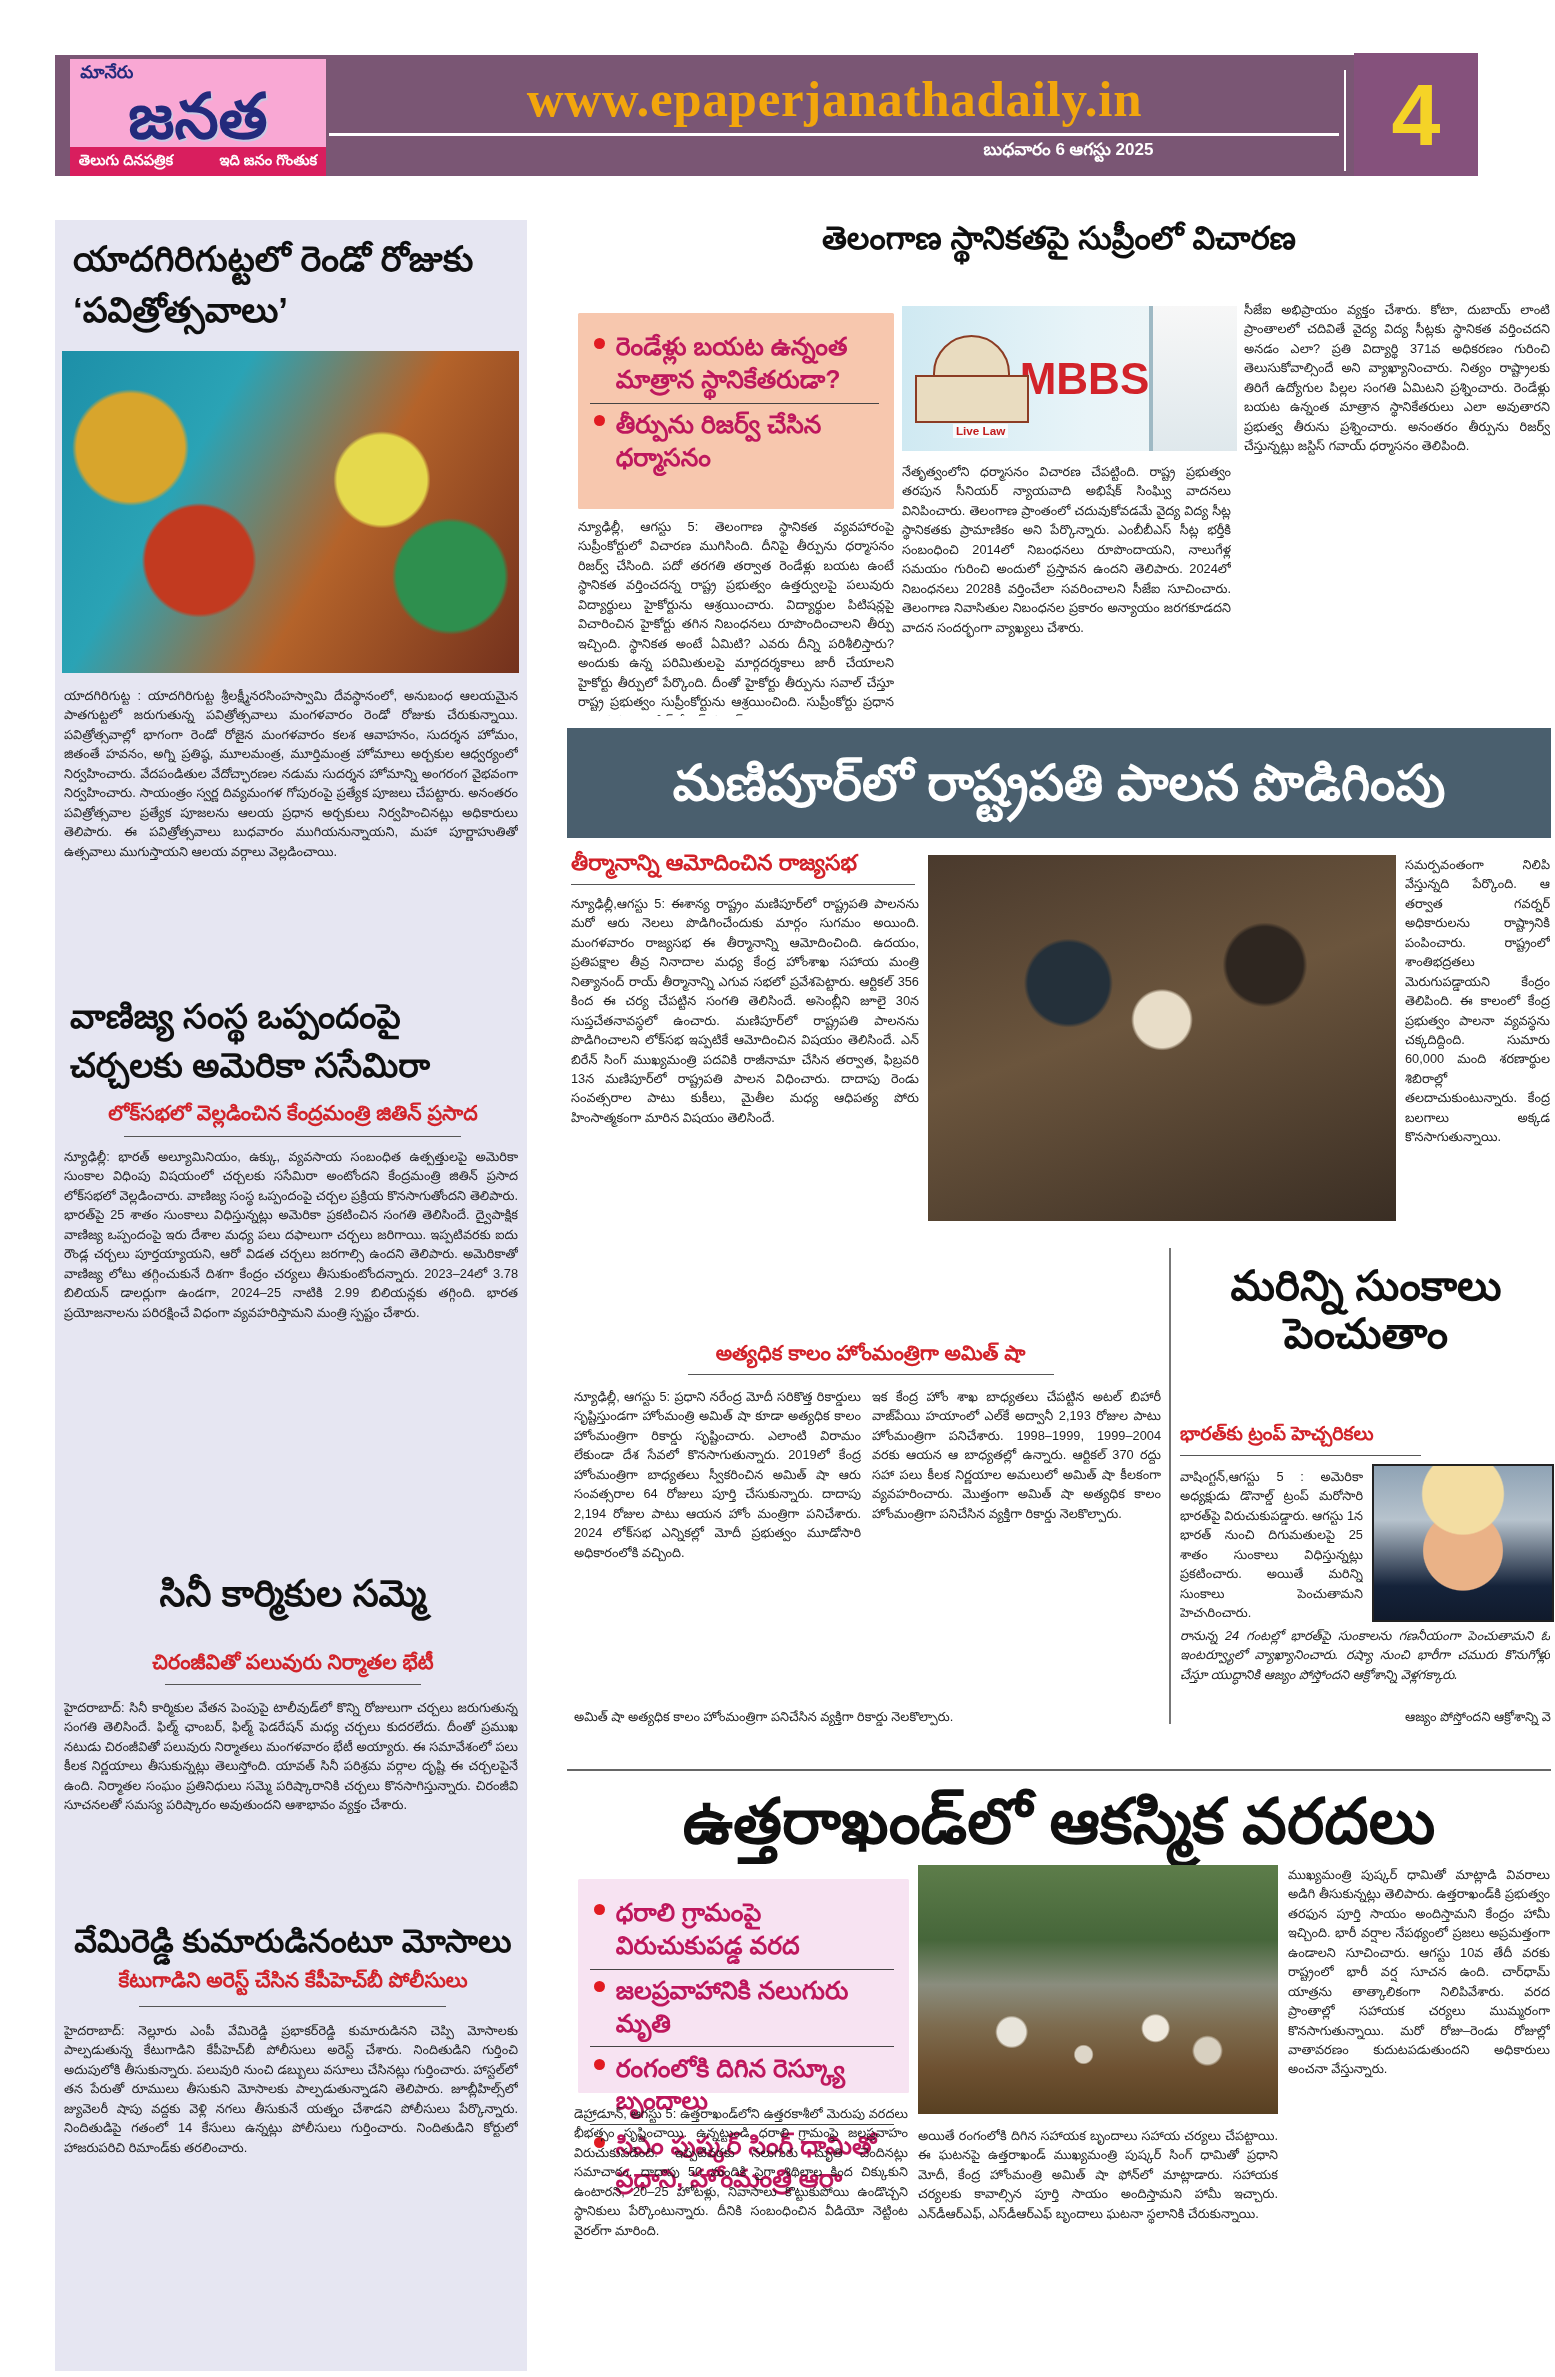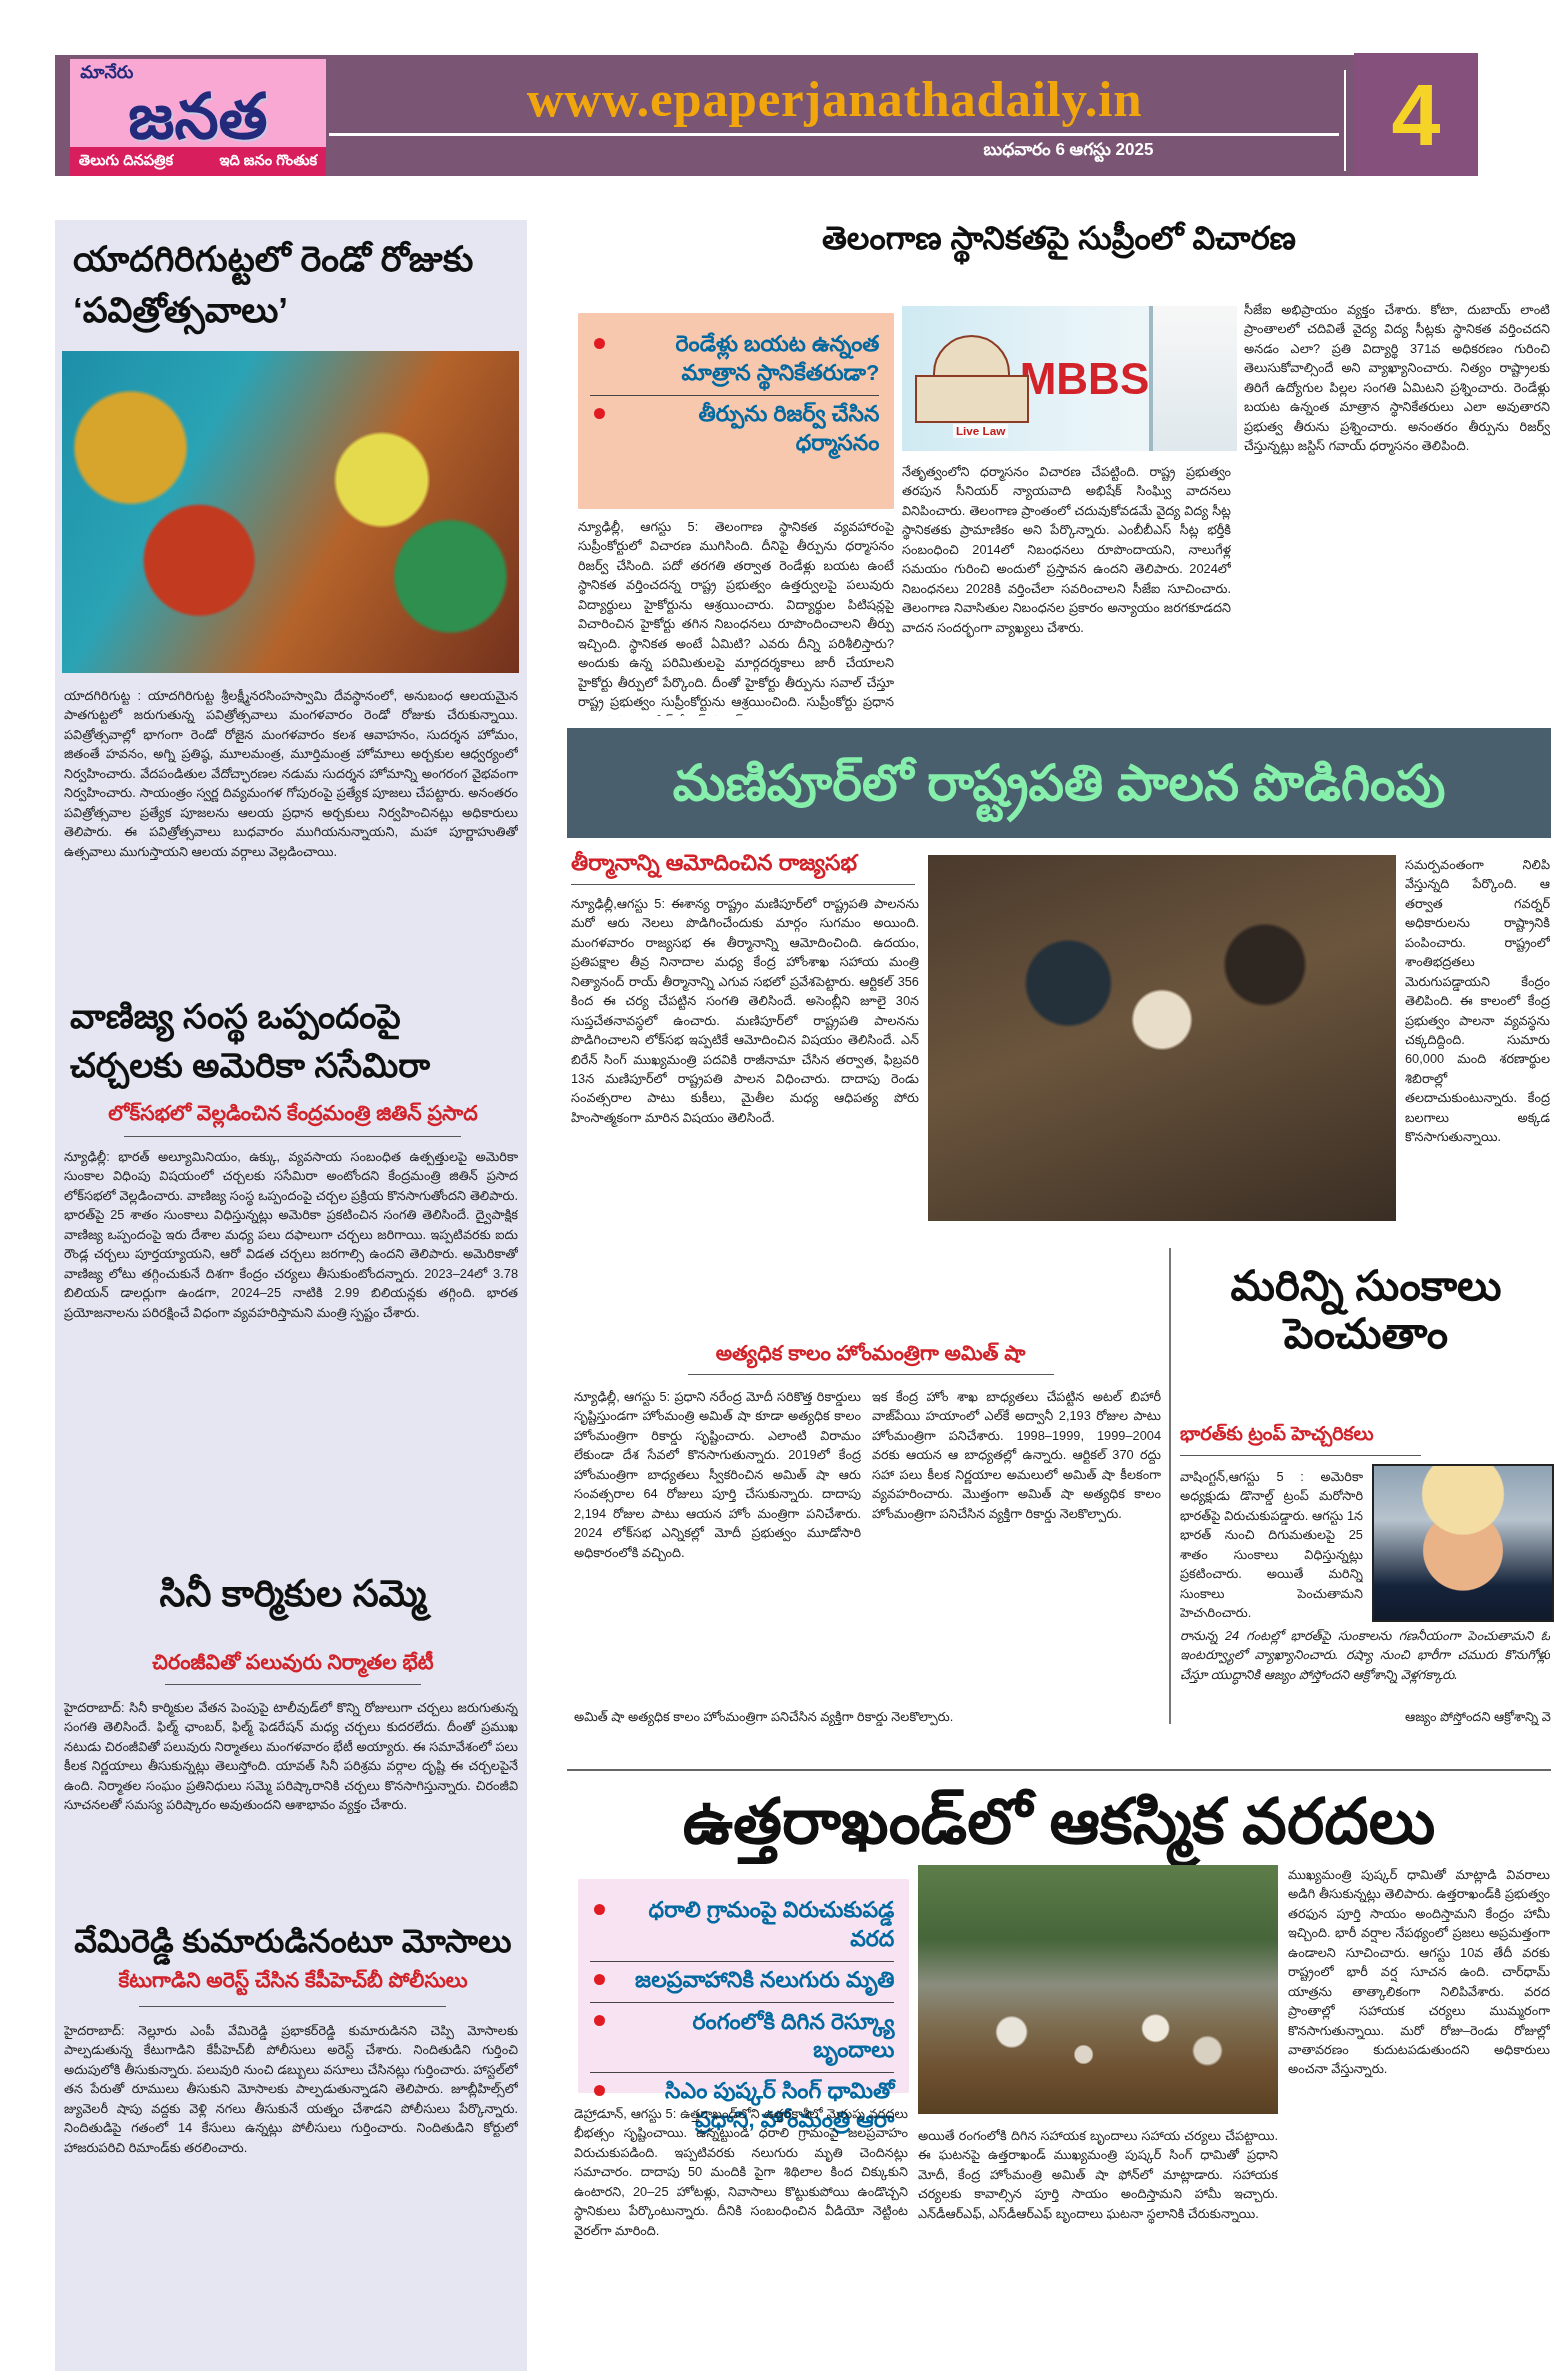--- a/index.html
+++ b/index.html
@@ -20,26 +20,26 @@
   .hdr-vline{background:#ffffff;width:2.2px;}
   .page-num-box{background:#85517c;display:flex;align-items:center;justify-content:center;}
   .page-num{color:#f5d327;font-size:88px;font-weight:bold;}
   
   .h-black{font-weight:bold;color:#101010;}
   .sub-red{color:#d2232a;font-weight:bold;text-align:center;}
   .rule{border-bottom:1.5px solid #555;}
   .left-col-bg{background:#e6e6f2;}
   .body-txt{font-size:12.8px;line-height:1.52;text-align:justify;color:#1c1c1c;overflow:hidden;}
   .banner{background:#4a5f6e;display:flex;align-items:center;justify-content:center;}
-  .banner-txt{color:#86efac;font-weight:bold;font-size:50px;text-align:center;line-height:1.1;}
+  .banner-txt{color:#ffffff;font-weight:bold;font-size:50px;text-align:center;line-height:1.1;}
   
   .bullet-box{border-radius:1.5px;padding:13px 14.6px 5.9px 11.7px;box-sizing:border-box;}
   .bullet-box ul{list-style:none;margin:0;padding:0;}
-  .bullet-box li{position:relative;padding:4.4px 0 7.3px 26px;font-size:22px;font-weight:bold;
-                 color:#0369a1;border-bottom:0.7px solid #444;line-height:1.3;text-align:right;}
+  .bullet-box li{position:relative;padding:4.4px 0 7.3px 26px;font-size:25px;font-weight:bold;
+                 color:#be185d;border-bottom:0.7px solid #444;line-height:1.3;}
   .bullet-box li:last-child{border-bottom:none;}
   .bullet-box li::before{content:"";position:absolute;left:4.4px;top:11.7px;width:11px;height:11px;
                  border-radius:50%;background:#e11b22;}
   .salmon{background:#f7c7ae;}
   .pinkish{background:#f7e3f2;}
   
   .photo{overflow:hidden;}
   .temple{background:
       radial-gradient(circle at 15% 30%,#d8a52c 0 12%,transparent 13%),
       radial-gradient(circle at 30% 65%,#c23a20 0 14%,transparent 15%),

